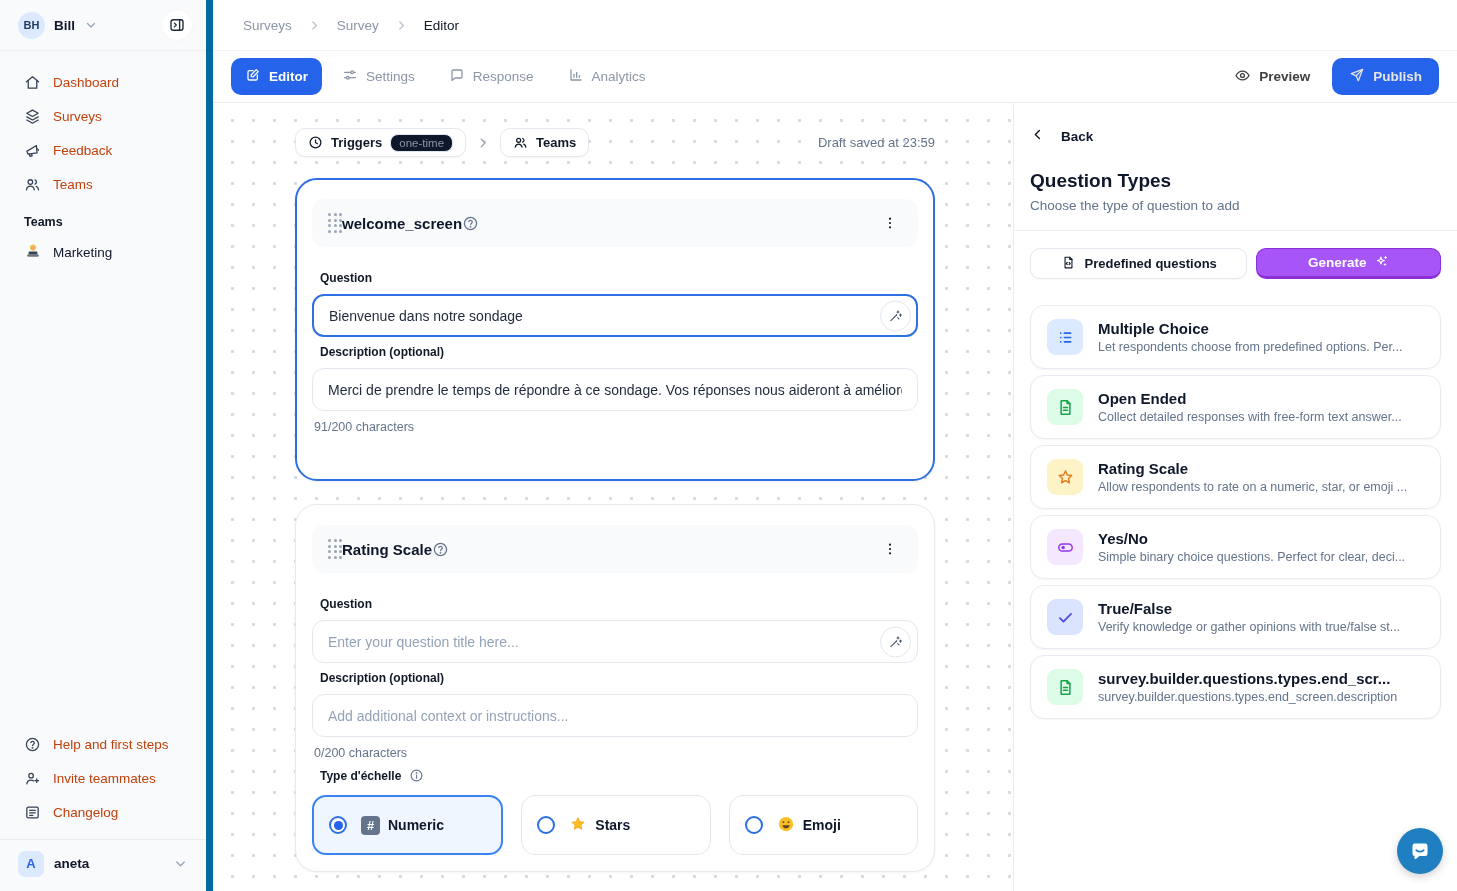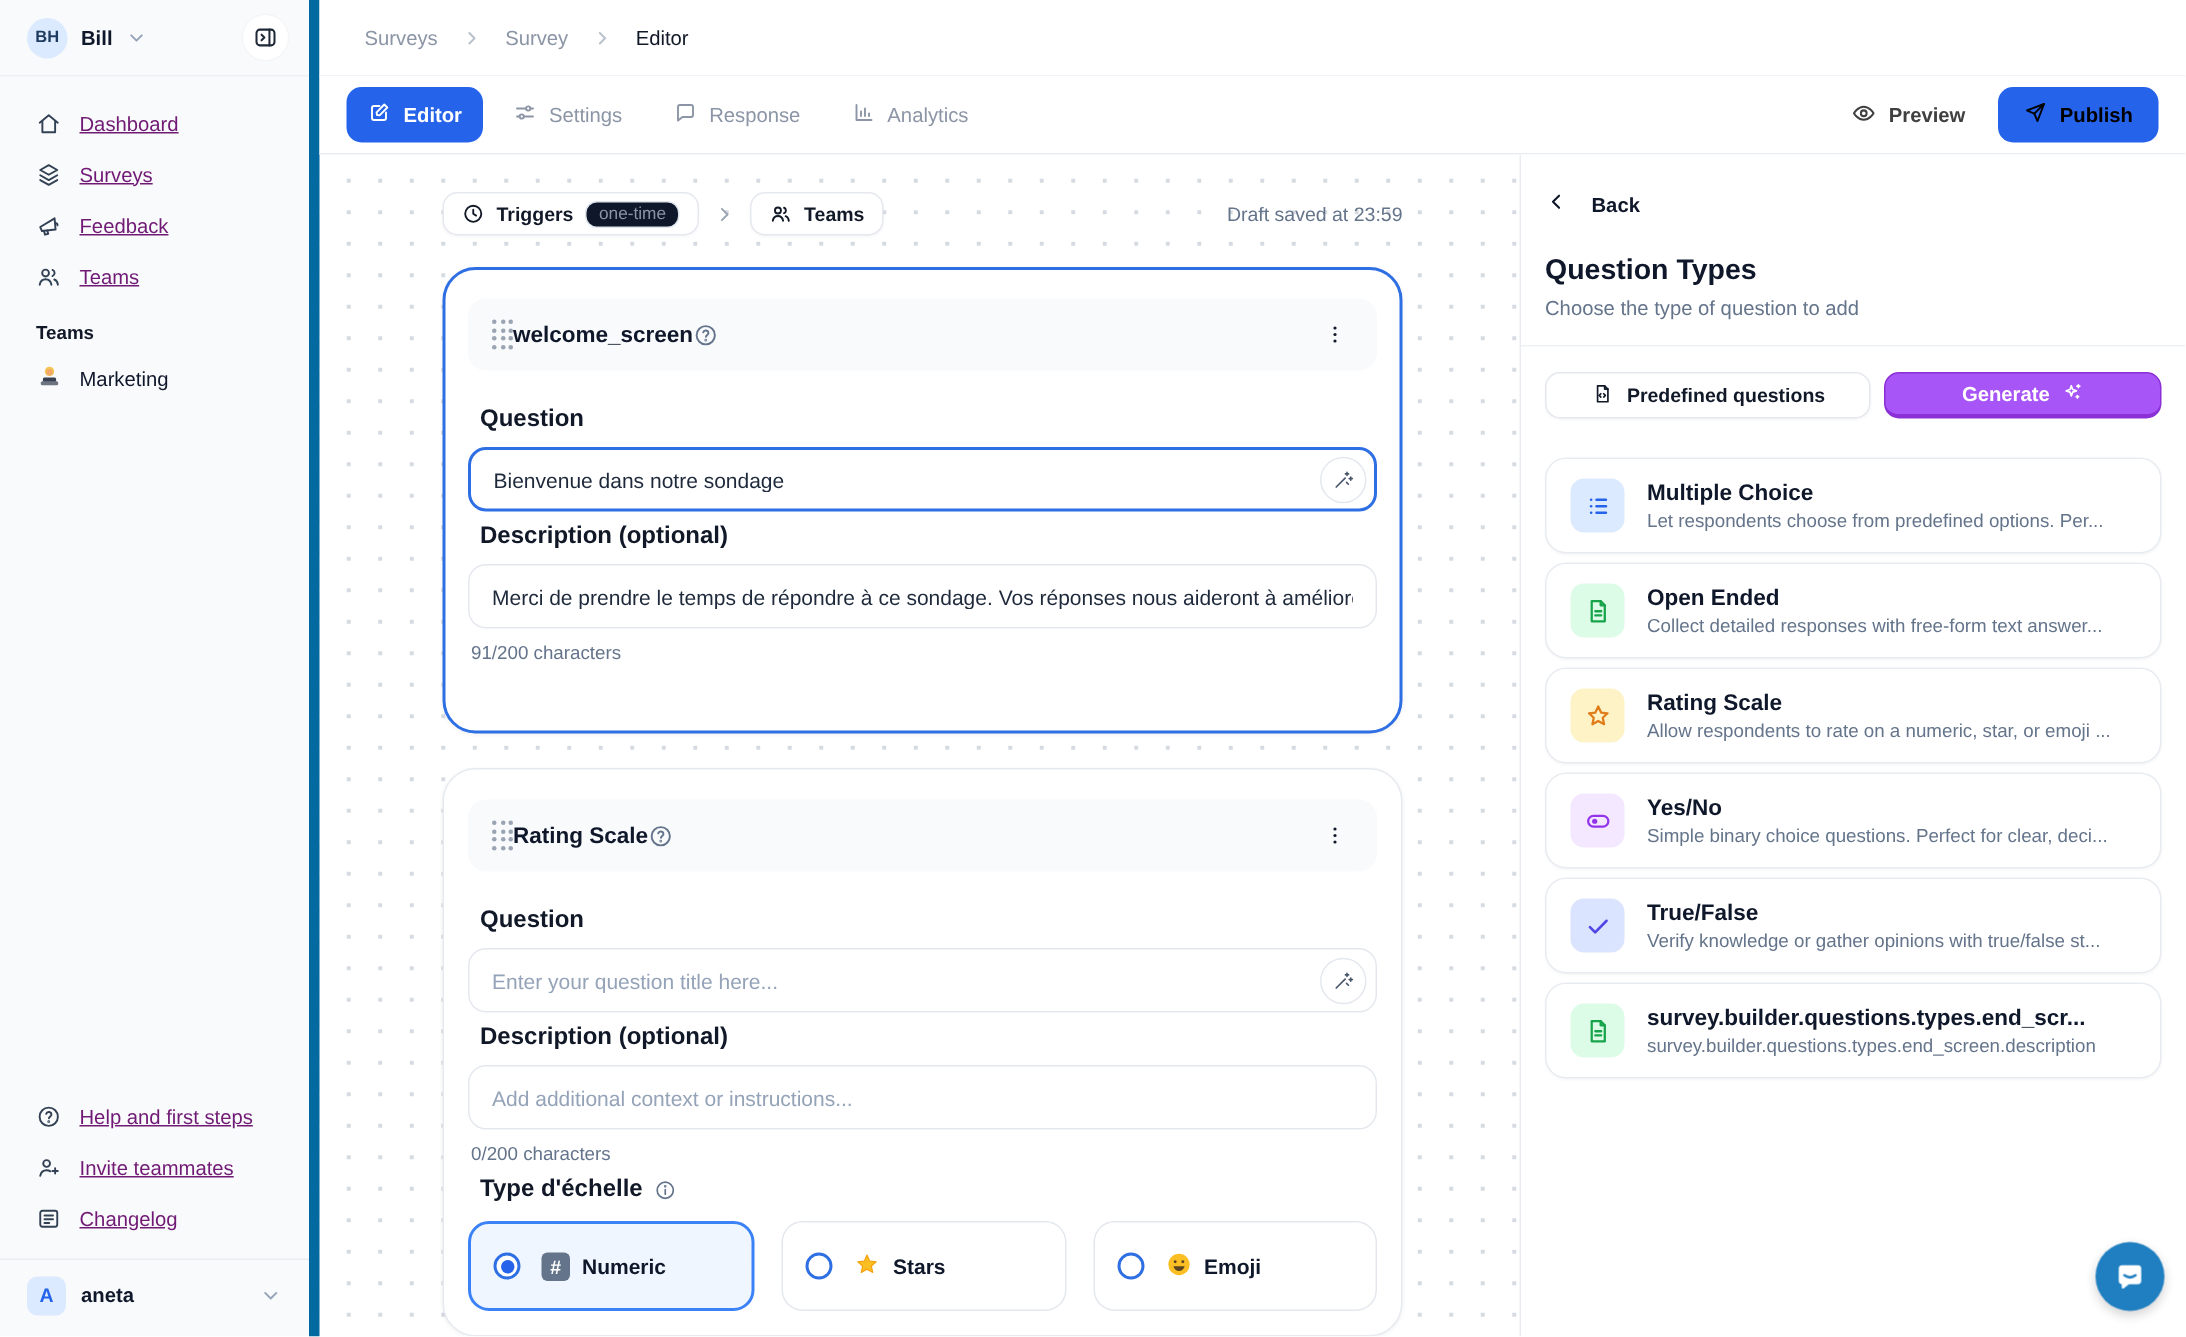--- a/index.html
+++ b/index.html
@@ -15,21 +15,21 @@
   .avatar { width:27px; height:27px; border-radius:50%; background:#dbeafe;
     color:#1e3a5f; font-size:11px; font-weight:bold; display:flex;
     align-items:center; justify-content:center; flex-shrink:0; }
   .user-name { font-size:13.5px; font-weight:bold; }
   .chev { color:#94a3b8; display:flex; }
   .collapse-btn { margin-left:auto; width:30px; height:30px; border-radius:50%;
     background:#fff; border:none; display:flex; align-items:center; justify-content:center;
     color:#1f2937; cursor:pointer; box-shadow:0 0 0 1px rgba(0,0,0,0.02); }
   .nav { padding:14px 0 0; display:flex; flex-direction:column; }
   .nav-item { height:34px; display:flex; align-items:center; gap:12px;
-    padding:0 24px; font-size:13.5px; font-weight:500; color:#701a75; cursor:pointer;text-decoration:underline; }
+    padding:0 24px; font-size:13.5px; font-weight:500; color:#c2410c; cursor:pointer; }
   .nav-item .ic { color:#334155; display:flex; }
   .section-label { padding:14px 24px 6px; font-size:12.5px; font-weight:bold; color:#111827; }
   .team-item { height:34px; display:flex; align-items:center; gap:11px;
     padding:0 24px; font-size:13.5px; font-weight:400; cursor:pointer; }
   .sidebar-spacer { flex:1; }
   .sidebar-footer { padding-bottom:4px; }
   .account-row { border-top:1px solid #e9ecf0; margin-top:10px; height:48px;
     display:flex; align-items:center; gap:10px; padding:0 18px; cursor:pointer; }
   .account-avatar { width:26px; height:26px; border-radius:7px; background:#dbeafe;
     color:#2563eb; font-weight:bold; font-size:13px; display:flex; align-items:center;
@@ -48,21 +48,21 @@
     padding:0 18px 0 18px; border-bottom:1px solid #e9edf1; background:#fff; }
   .tabs { display:flex; align-items:center; gap:6px; }
   .tab { height:37px; display:flex; align-items:center; gap:8px; padding:0 14px;
     border-radius:10px; border:none; background:transparent; font-size:13.5px;
     font-weight:500; color:#8b95a5; cursor:pointer; font-family:inherit; }
   .tab.active { background:#2563eb; color:#fff; font-weight:600; }
   .top-actions { display:flex; align-items:center; gap:22px; }
   .preview-btn { display:flex; align-items:center; gap:8px; border:none; background:none;
     font-size:13.5px; font-weight:600; color:#404040; cursor:pointer; font-family:inherit; }
   .publish-btn { height:37px; display:flex; align-items:center; gap:8px; padding:0 17px;
-    border-radius:10px; border:none; background:#2563eb; color:#000000; font-size:13.5px;
+    border-radius:10px; border:none; background:#2563eb; color:#e5e5e5; font-size:13.5px;
     font-weight:600; cursor:pointer; font-family:inherit; }
 
   .content { flex:1; display:flex; min-height:0; }
 
   
   .canvas { width:800px; flex-shrink:0; overflow:hidden; padding:25px 0 0 82px;
     background-image:radial-gradient(circle, #d6dbe2 1.4px, transparent 1.5px);
     background-size:21px 21px; background-position:9px 7px; }
   .canvas-inner { width:640px; }
   .meta-row { display:flex; align-items:center; }
@@ -80,21 +80,21 @@
   .qcard.selected { border:2px solid #2f6fe4; padding:19px 15px 15px; }
   .card-header { height:48px; background:#f8fafc; border-radius:12px; display:flex;
     align-items:center; padding:0 16px; }
   .drag-handle { display:grid; grid-template-columns:repeat(3, 3px); grid-auto-rows:3px;
     gap:2.5px; cursor:grab; }
   .drag-handle i { background:#9aa4b2; border-radius:50%; }
   .card-title { font-size:15px; font-weight:600; }
   .help-ic { color:#64748b; display:flex; cursor:pointer; }
   .kebab { margin-left:auto; border:none; background:none; cursor:pointer; color:#111827;
     display:flex; padding:4px; }
-  .field-label { margin:8px 8px 9px; font-size:16px; font-weight:600; color:#111827;
+  .field-label { margin:8px 8px 9px; font-size:12px; font-weight:600; color:#111827;
     display:flex; align-items:center; gap:8px;text-align:right; }
   .field-label.first { margin-top:24px; }
   .input-wrap { position:relative; }
   .text-input { width:100%; height:43px; border:1px solid #e4e8ee; border-radius:12px;
     padding:0 48px 0 15px; font-size:14px; color:#1e293b; font-family:inherit;
     background:#fff; outline:none; }
   .text-input.focused { border:2px solid #2f6fe4; }
   .text-input::placeholder { color:#94a3b8; }
   .wand-btn { position:absolute; right:7px; top:50%; transform:translateY(-50%);
     width:31px; height:31px; border-radius:50%; background:#fff; border:1px solid #e4e8ee;

